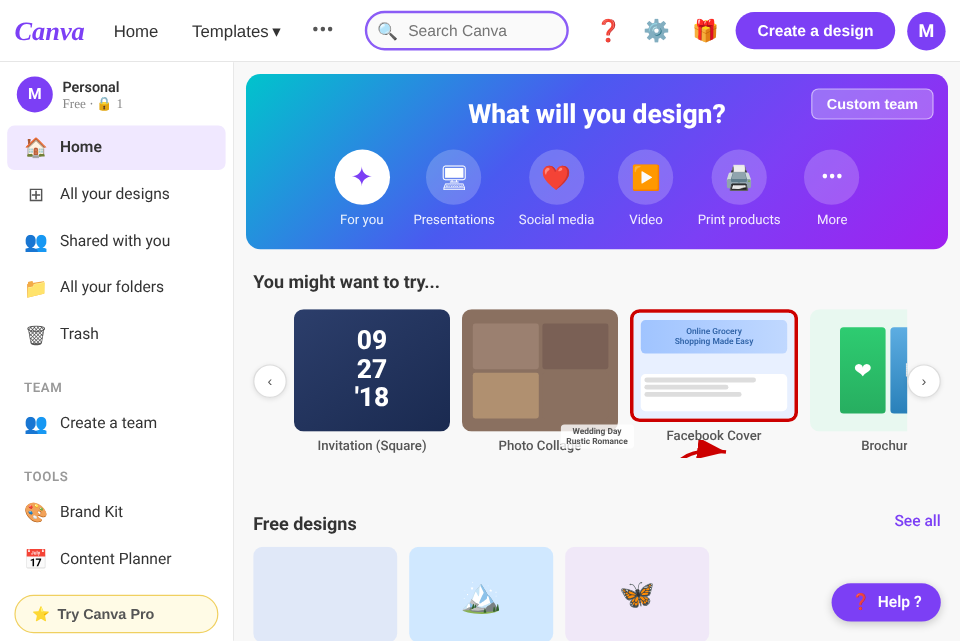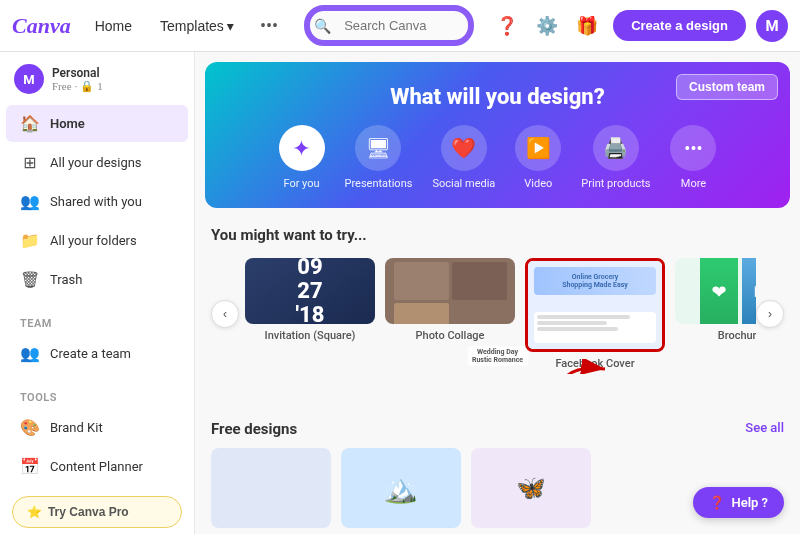--- a/index.html
+++ b/index.html
@@ -6,21 +6,21 @@
     body { font-family: -apple-system, BlinkMacSystemFont, 'Segoe UI', Roboto, sans-serif; background: #f5f5f5; width: 800px; height: 534px; overflow: hidden; display: flex; flex-direction: column; }
 
     
     .topnav {
       display: flex; align-items: center; background: white; height: 52px; padding: 0 12px; border-bottom: 1px solid #e0e0e0; gap: 8px; flex-shrink: 0; z-index: 10;
     }
     .canva-logo { font-size: 22px; font-weight: 700; color: #7c3ff5; font-family: Georgia, serif; font-style: italic; margin-right: 6px; }
     .nav-btn { background: none; border: none; cursor: pointer; font-size: 14px; font-weight: 500; color: #333; padding: 6px 10px; border-radius: 6px; display: flex; align-items: center; gap: 3px; }
     .nav-dots { font-size: 18px; color: #555; cursor: pointer; padding: 4px 8px; }
     .search-bar { flex: 1; max-width: 280px; margin: 0 10px; position: relative; }
-    .search-bar input { width: 100%; border: 6px solid #8b5cf6; border-radius: 20px; padding: 7px 14px 7px 34px; font-size: 13px; color: #555; background: #fafafa; outline: none; }
+    .search-bar input { width: 100%; border: 2px solid #8b5cf6; border-radius: 20px; padding: 7px 14px 7px 34px; font-size: 13px; color: #555; background: #fafafa; outline: none; }
     .search-icon-wrap { position: absolute; left: 10px; top: 50%; transform: translateY(-50%); color: #888; font-size: 14px; }
     .nav-right { display: flex; align-items: center; gap: 10px; margin-left: auto; }
     .icon-btn { background: none; border: none; cursor: pointer; color: #555; font-size: 18px; padding: 4px; border-radius: 50%; }
     .create-btn { background: #7c3ff5; color: white; border: none; border-radius: 20px; padding: 8px 18px; font-size: 13px; font-weight: 600; cursor: pointer; }
     .avatar { width: 32px; height: 32px; border-radius: 50%; background: #7c3ff5; color: white; font-weight: 700; font-size: 15px; display: flex; align-items: center; justify-content: center; cursor: pointer; }
 
     
     .main-layout { display: flex; flex: 1; overflow: hidden; }
 
     
@@ -57,21 +57,21 @@
     
     .section { padding: 8px 16px; }
     .section-header { display: flex; justify-content: space-between; margin-bottom: 10px; }
     .section-title { font-size: 15px; font-weight: 700; color: #333; }
     .see-all-link { font-size: 13px; color: #7c3ff5; cursor: pointer; font-weight: 500; margin-left: 24px; }
 
     .carousel-container { position: relative; display: flex; align-items: center; }
     .carousel-btn { background: white; border: 1px solid #ddd; border-radius: 50%; width: 28px; height: 28px; display: flex; align-items: center; justify-content: center; cursor: pointer; font-size: 12px; color: #555; flex-shrink: 0; box-shadow: 0 1px 4px rgba(0,0,0,0.1); z-index: 2; }
     .try-cards { display: flex; gap: 10px; overflow: hidden; flex: 1; padding: 4px 6px; }
     .try-card { flex-shrink: 0; cursor: pointer; text-align: center; }
-    .try-card-img { width: 130px; height: 66px; border-radius: 8px; overflow: hidden; background: #e0e0e0; }
+    .try-card-img { width: 130px; height: 102px; border-radius: 8px; overflow: hidden; background: #e0e0e0; }
     .try-card-label { font-size: 11px; color: #555; margin-top: 5px; font-weight: 500; }
 
     
     .try-card.highlighted .try-card-img { border: 3px solid #cc0000; border-radius: 8px; }
 
     
     .card-invitation { background: linear-gradient(145deg, #2c3e6b 0%, #1a2a50 100%); display: flex; align-items: center; justify-content: center; flex-direction: column; padding: 8px; }
     .card-invitation .date-text { color: white; font-weight: 800; font-size: 22px; line-height: 1.1; }
     .card-photo { background: #8a7060; display: flex; align-items: center; justify-content: center; gap: 3px; flex-wrap: wrap; padding: 4px; font-weight: bold; }
     .photo-tile { background: #b09080; border-radius: 2px; }

